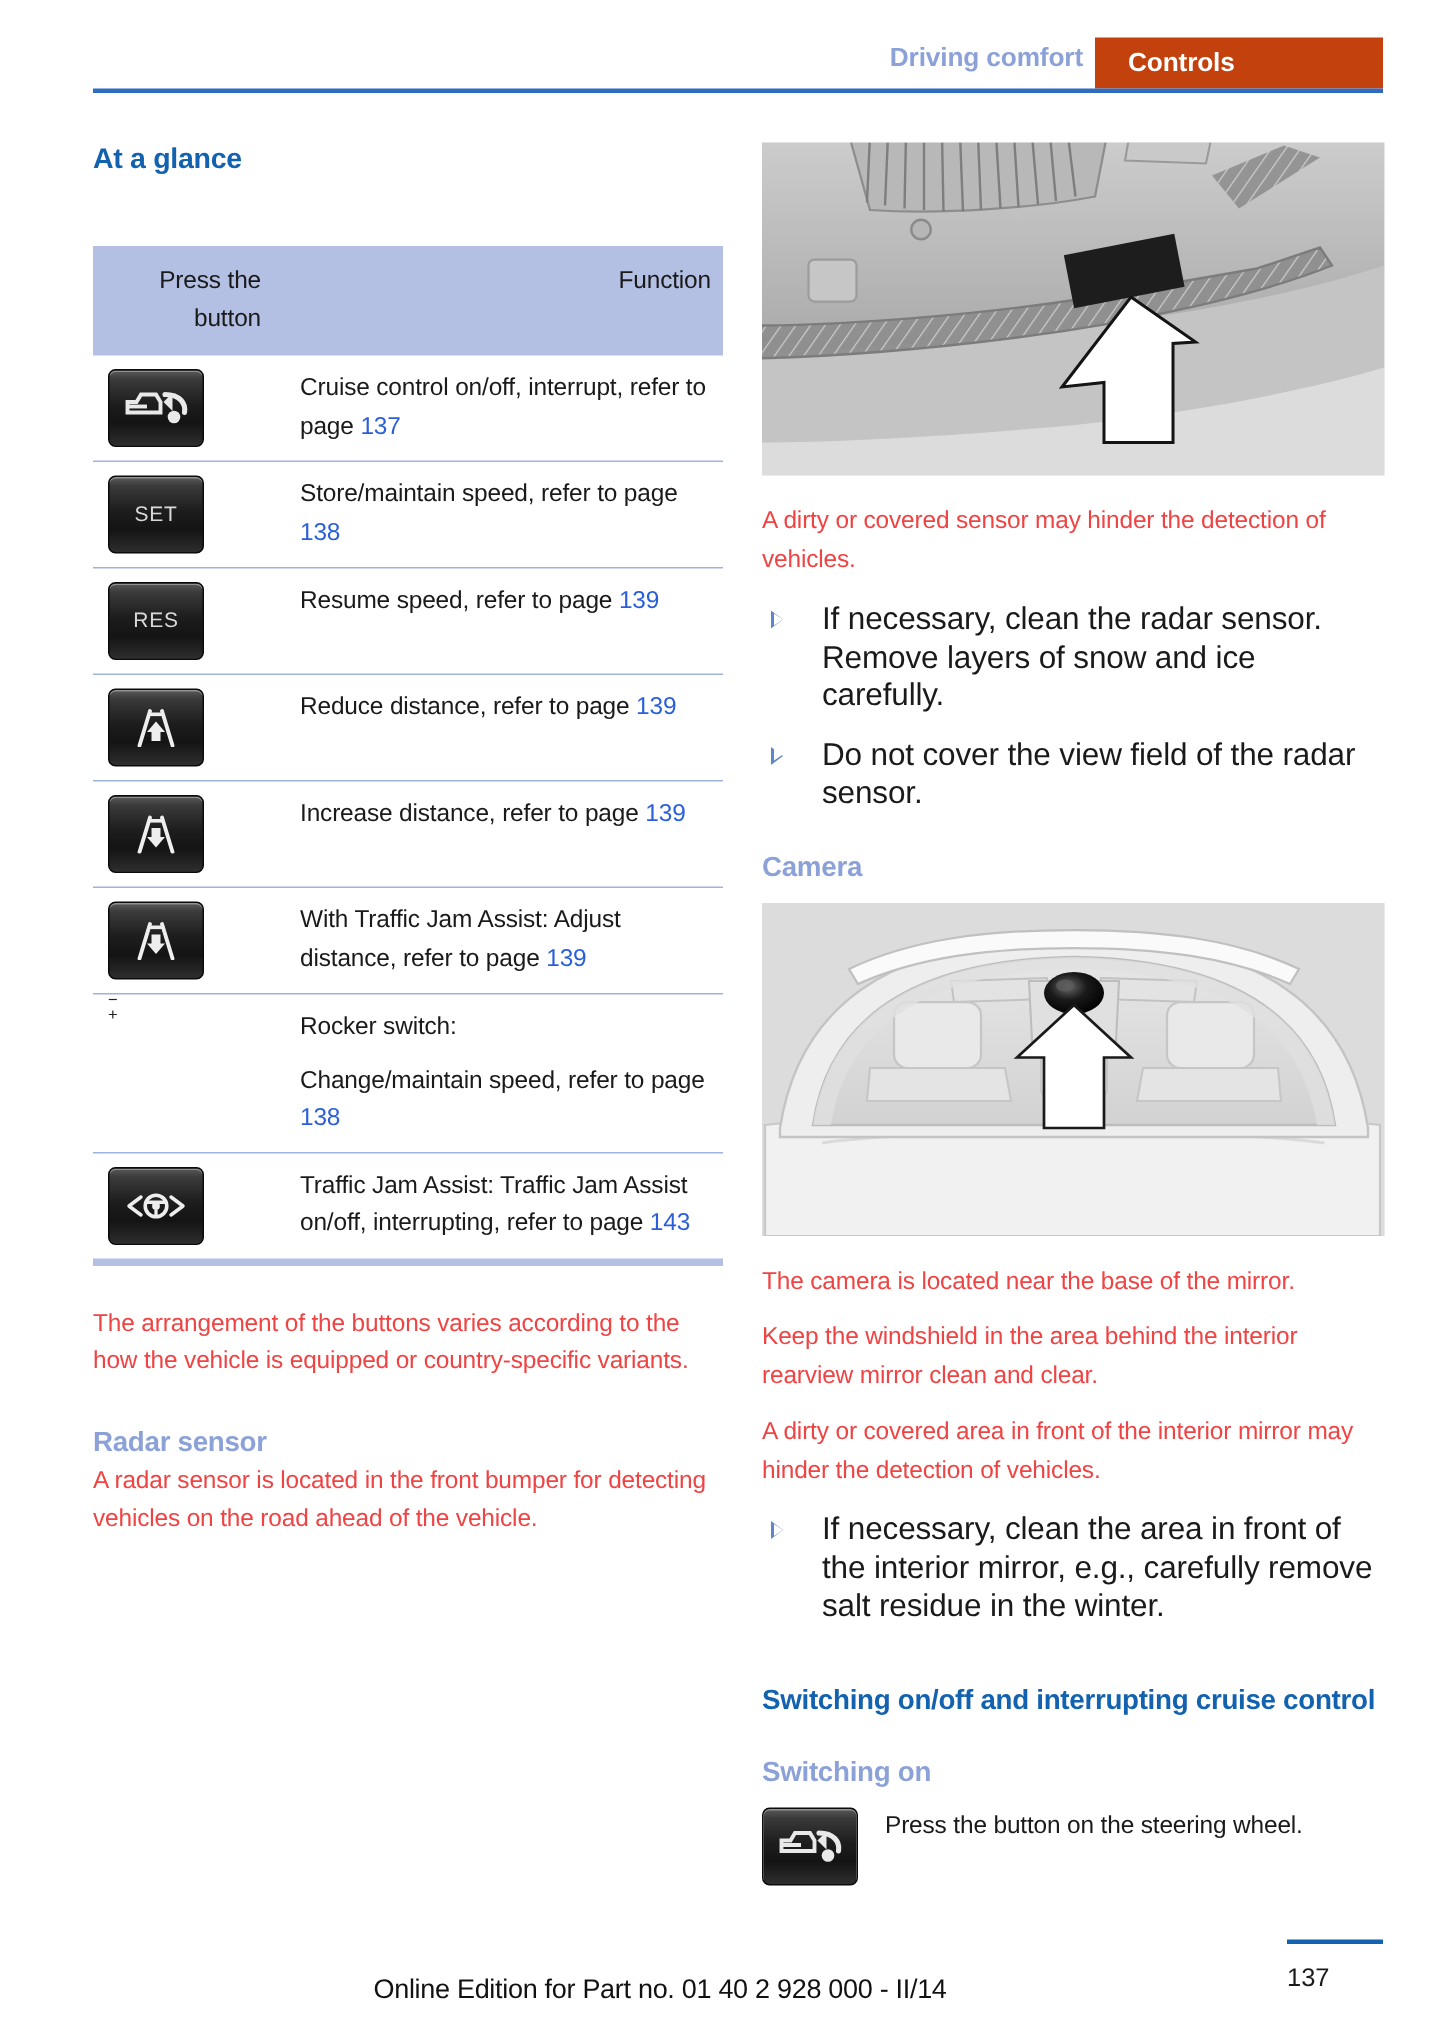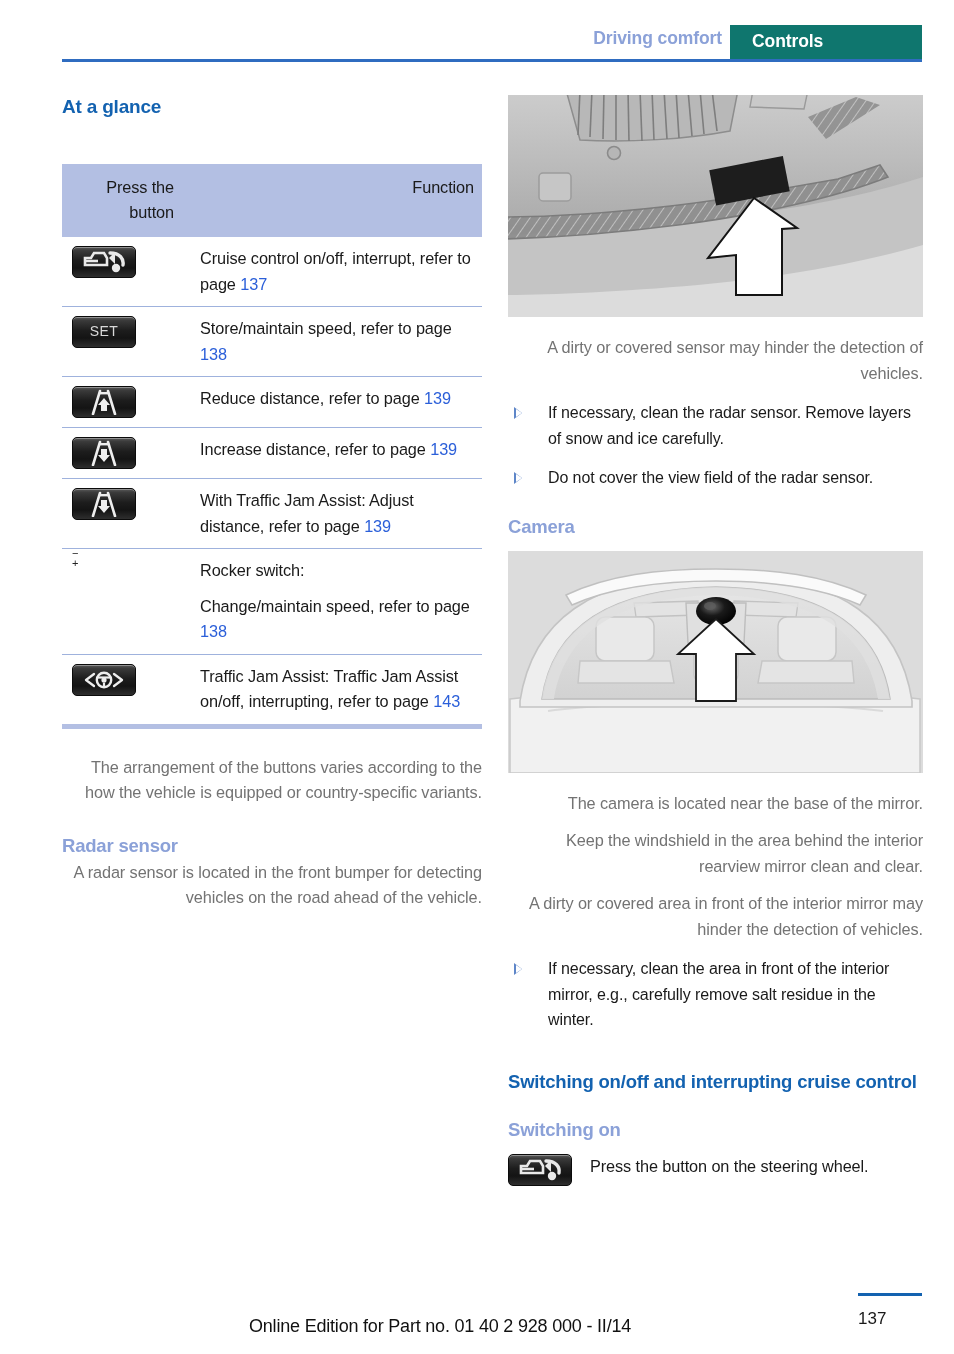--- a/index.html
+++ b/index.html
@@ -30,21 +30,21 @@
     right: 232px; top: 28px;
     font-size: 17.5px; font-weight: bold;
     color: #8ba1d8;
     letter-spacing: -0.1px;
     white-space: nowrap;
   }
   .hdr-section {
     position: absolute;
     left: 730px; top: 25px;
     width: 192px; height: 34px;
-    background: #0f766e;
+    background: #c2410c;
   }
   .hdr-section span {
     position: absolute;
     left: 22px; top: 6px;
     font-size: 17.5px; font-weight: bold; color: #ffffff;
     letter-spacing: -0.1px;
   }
 
   
   .col-left  { position:absolute; left: 62px;  top: 95px; width: 420px; }
@@ -59,21 +59,21 @@
     font-size: 18.5px; font-weight: bold; color: #8ba1d8;
     margin: 0; letter-spacing: -0.2px; line-height: 24px;
   }
   h2.h-blue {
     font-size: 18.5px; font-weight: bold; color: #1362b0;
     margin: 0; letter-spacing: -0.2px; line-height: 25px;
   }
 
   p.body {
     font-size: 16.3px; line-height: 25.5px; margin: 0;
-    color: #737373; letter-spacing: -0.1px; text-align: right;
+    color: #ef4444; letter-spacing: -0.1px;
   }
   .pg { color: #2b5fd9; }
 
   
   table.btntable {
     width: 420px; border-collapse: collapse; margin-top: 18px;
   }
   table.btntable th {
     background: #b3bfe3;
     text-align: left;
@@ -94,21 +94,21 @@
   }
   table.btntable tr:first-child td { border-top: none; }
   table.btntable td.c1 { width: 120px; padding-left: 10px; }
   table.btntable td.c2 { padding-left: 18px; }
   .tbl-end {
     width: 420px; height: 5px; background: #b3bfe3; margin-bottom: 26px;
   }
 
   
   .btnicon {
-    width: 64px; height: 32px; border-radius: 5px;
+    width: 64px; height: 52px; border-radius: 5px;
     background: linear-gradient(180deg, #5a5a5a 0%, #3a3a3a 12%, #1d1d1d 45%, #141414 70%, #2e2e2e 100%);
     border: 1px solid #0b0b0b;
     box-shadow: inset 0 1px 0 rgba(255,255,255,.35);
     position: relative; display: block;
   }
   .btnicon .lbl {
     position: absolute; left:0; right:0; top: 50%;
     transform: translateY(-50%);
     text-align: center; color: #d8d8d8;
     font-size: 14px; font-family: "Liberation Sans", sans-serif;
@@ -141,21 +141,21 @@
   
   .figure { width: 415px; background: #dcdcdc; position: relative; overflow: hidden; }
   .fig-bumper { height: 222px; margin-bottom: 18px; }
   .fig-camera { height: 222px; margin: 12px 0 18px 0; }
 
   
   ul.bullets { list-style: none; margin: 0; padding: 0; }
   ul.bullets li {
     position: relative;
     padding-left: 40px;
-    font-size: 16px; line-height: 25.5px;
+    font-size: 21px; line-height: 25.5px;
     margin-top: 14px; letter-spacing: -0.1px;
   }
   ul.bullets li:first-child { margin-top: 14px; }
   ul.bullets li .tri {
     position: absolute; left: 6px; top: 7px;
     width: 0; height: 0;
     border-left: 8px solid transparent;
     border-top: 6px solid transparent;
     border-bottom: 6px solid transparent;
   }
@@ -233,20 +233,30 @@
         <td class="c1">
           <span class="btnicon">
             <span class="lbl">SET</span>
           </span>
         </td>
         <td class="c2">
           <span>Store/maintain speed, refer to page </span><span class="pg">138</span>
         </td>
       </tr>
 
+      <tr>
+        <td class="c1">
+          <span class="btnicon">
+            <span class="lbl">RES</span>
+          </span>
+        </td>
+        <td class="c2">
+          <span>Resume speed, refer to page </span><span class="pg">139</span>
+        </td>
+      </tr>
 
       <tr>
         <td class="c1">
           <span class="btnicon">
             <svg width="40" height="26" viewBox="0 0 40 26">
               <path d="M9 25 L16 2" stroke="#eee" stroke-width="2.6" stroke-linecap="round"></path>
               <path d="M31 25 L24 2" stroke="#eee" stroke-width="2.6" stroke-linecap="round"></path>
               <rect x="15.5" y="3" width="9" height="2.4" fill="#eee"></rect>
               <path d="M20 9 L26 16 L23 16 L23 22 L17 22 L17 16 L14 16 Z" fill="#eee"></path>
             </svg>

